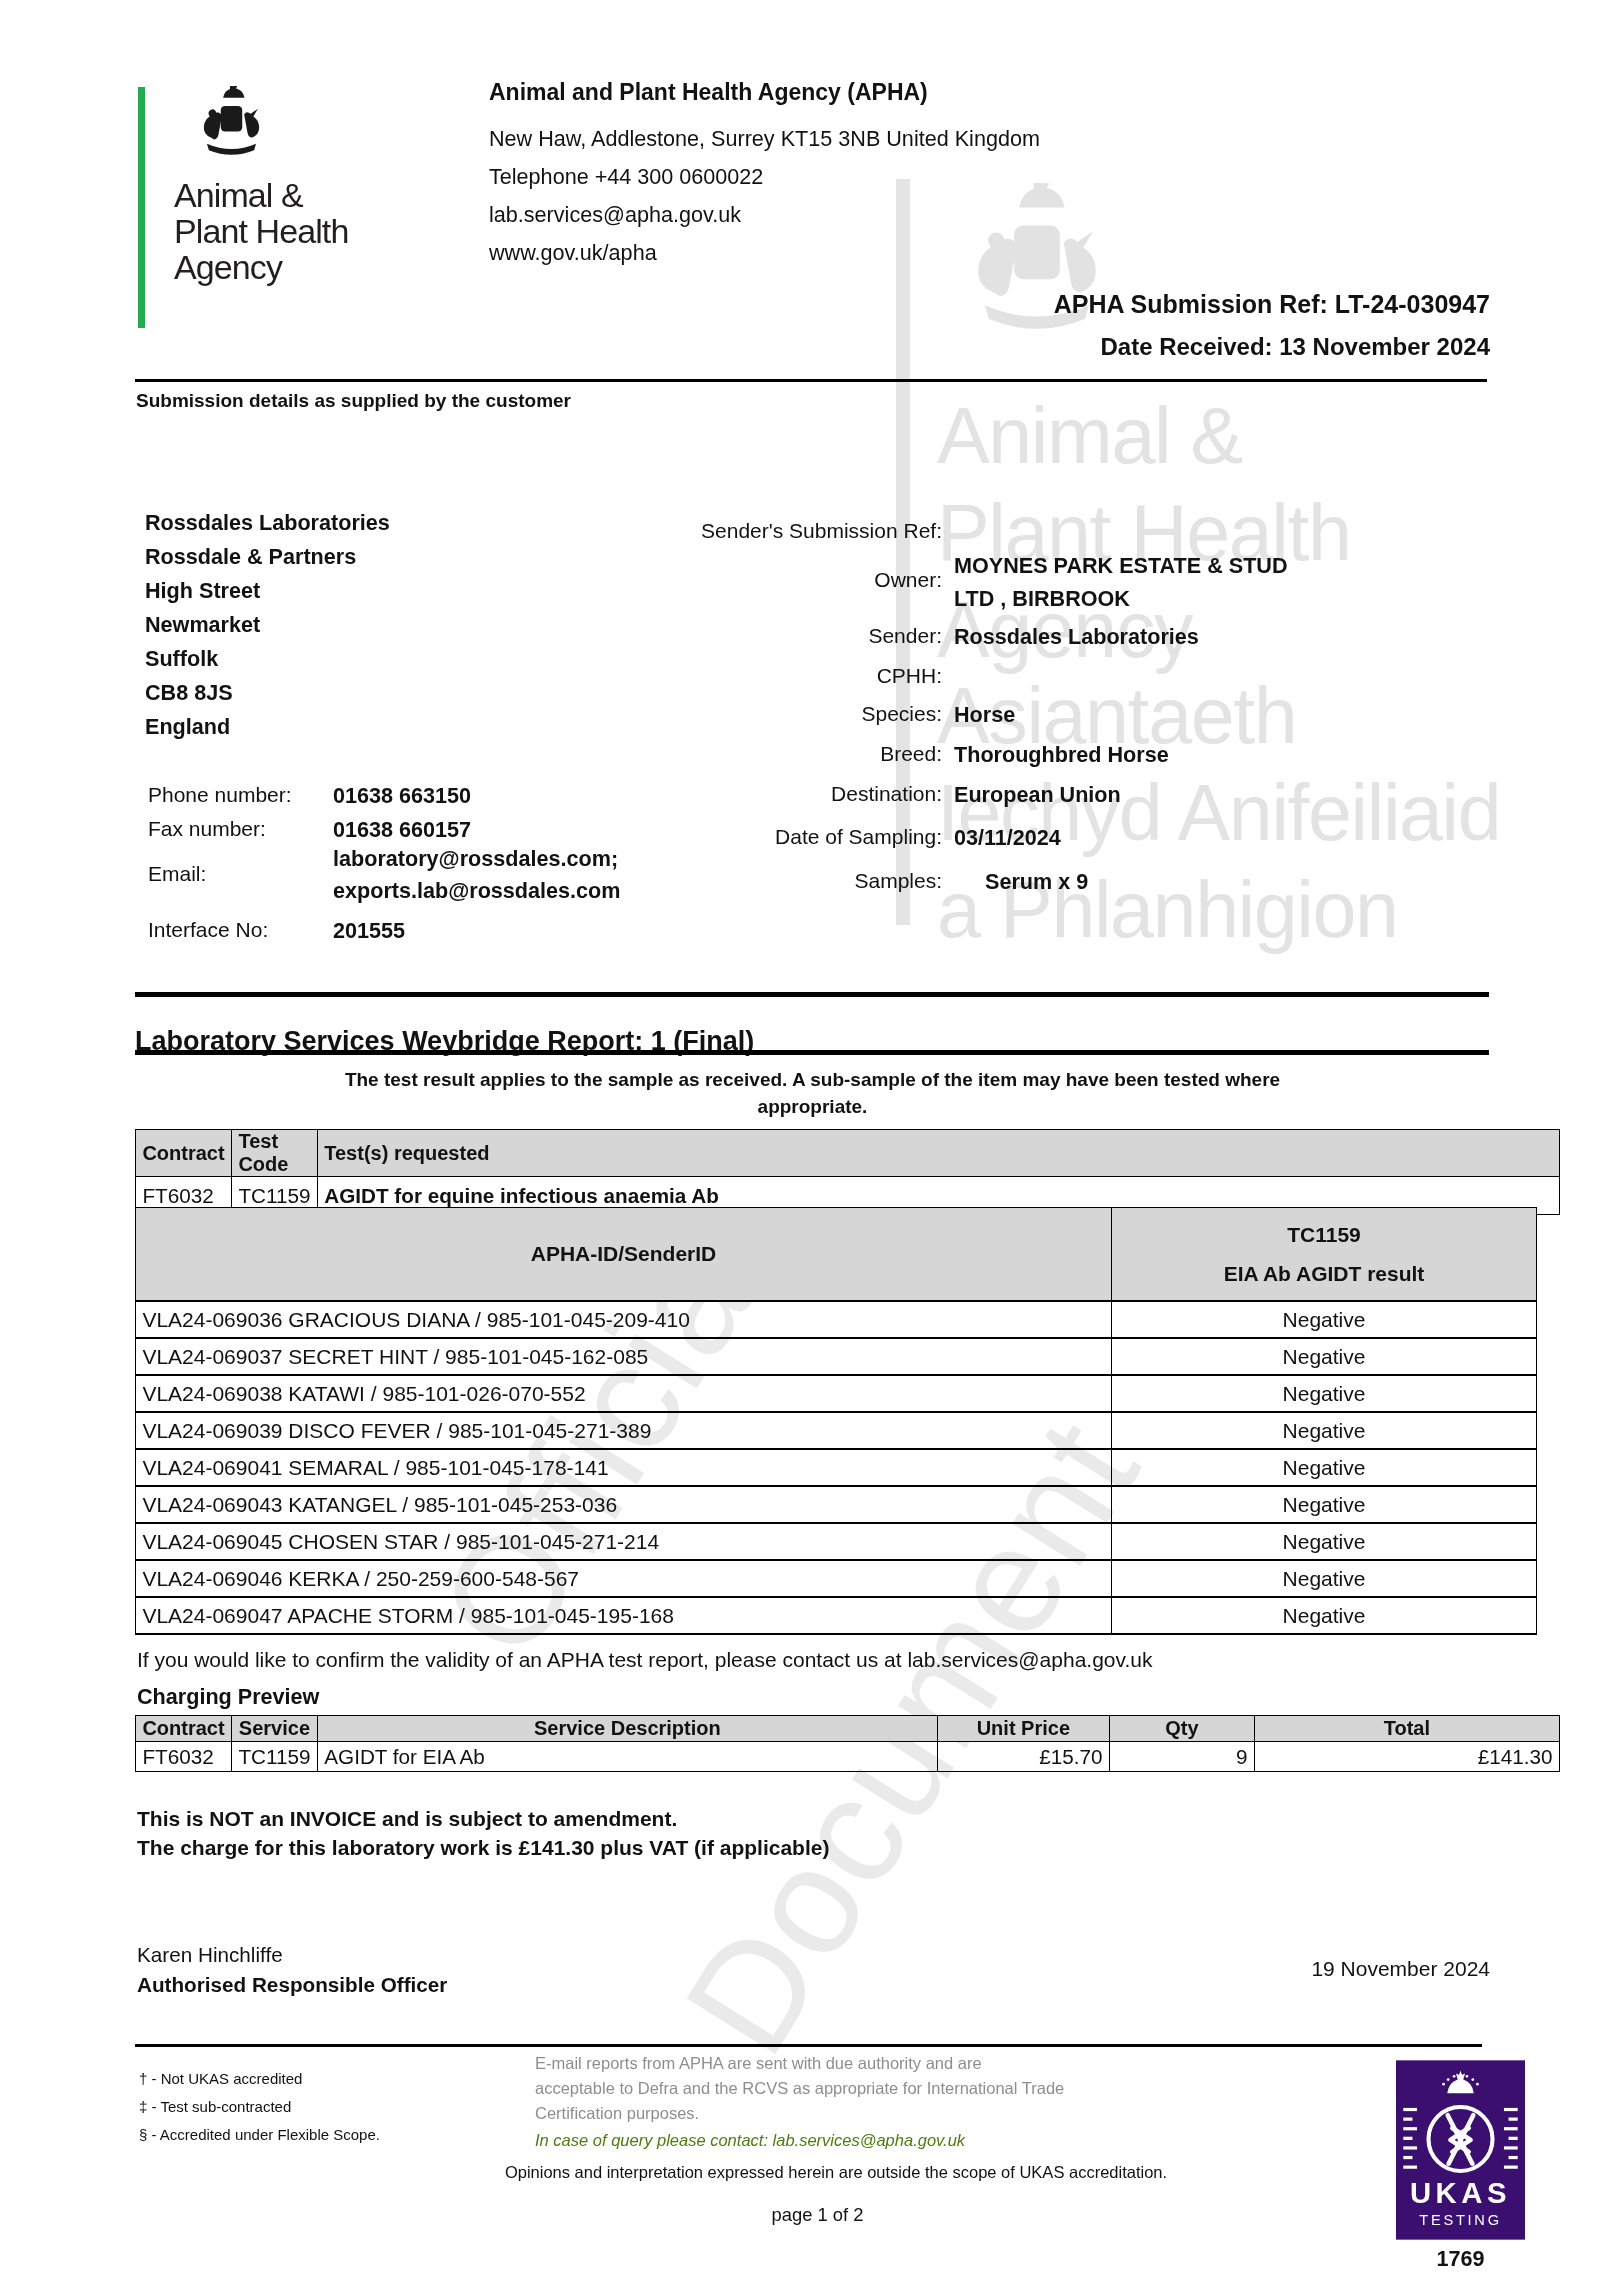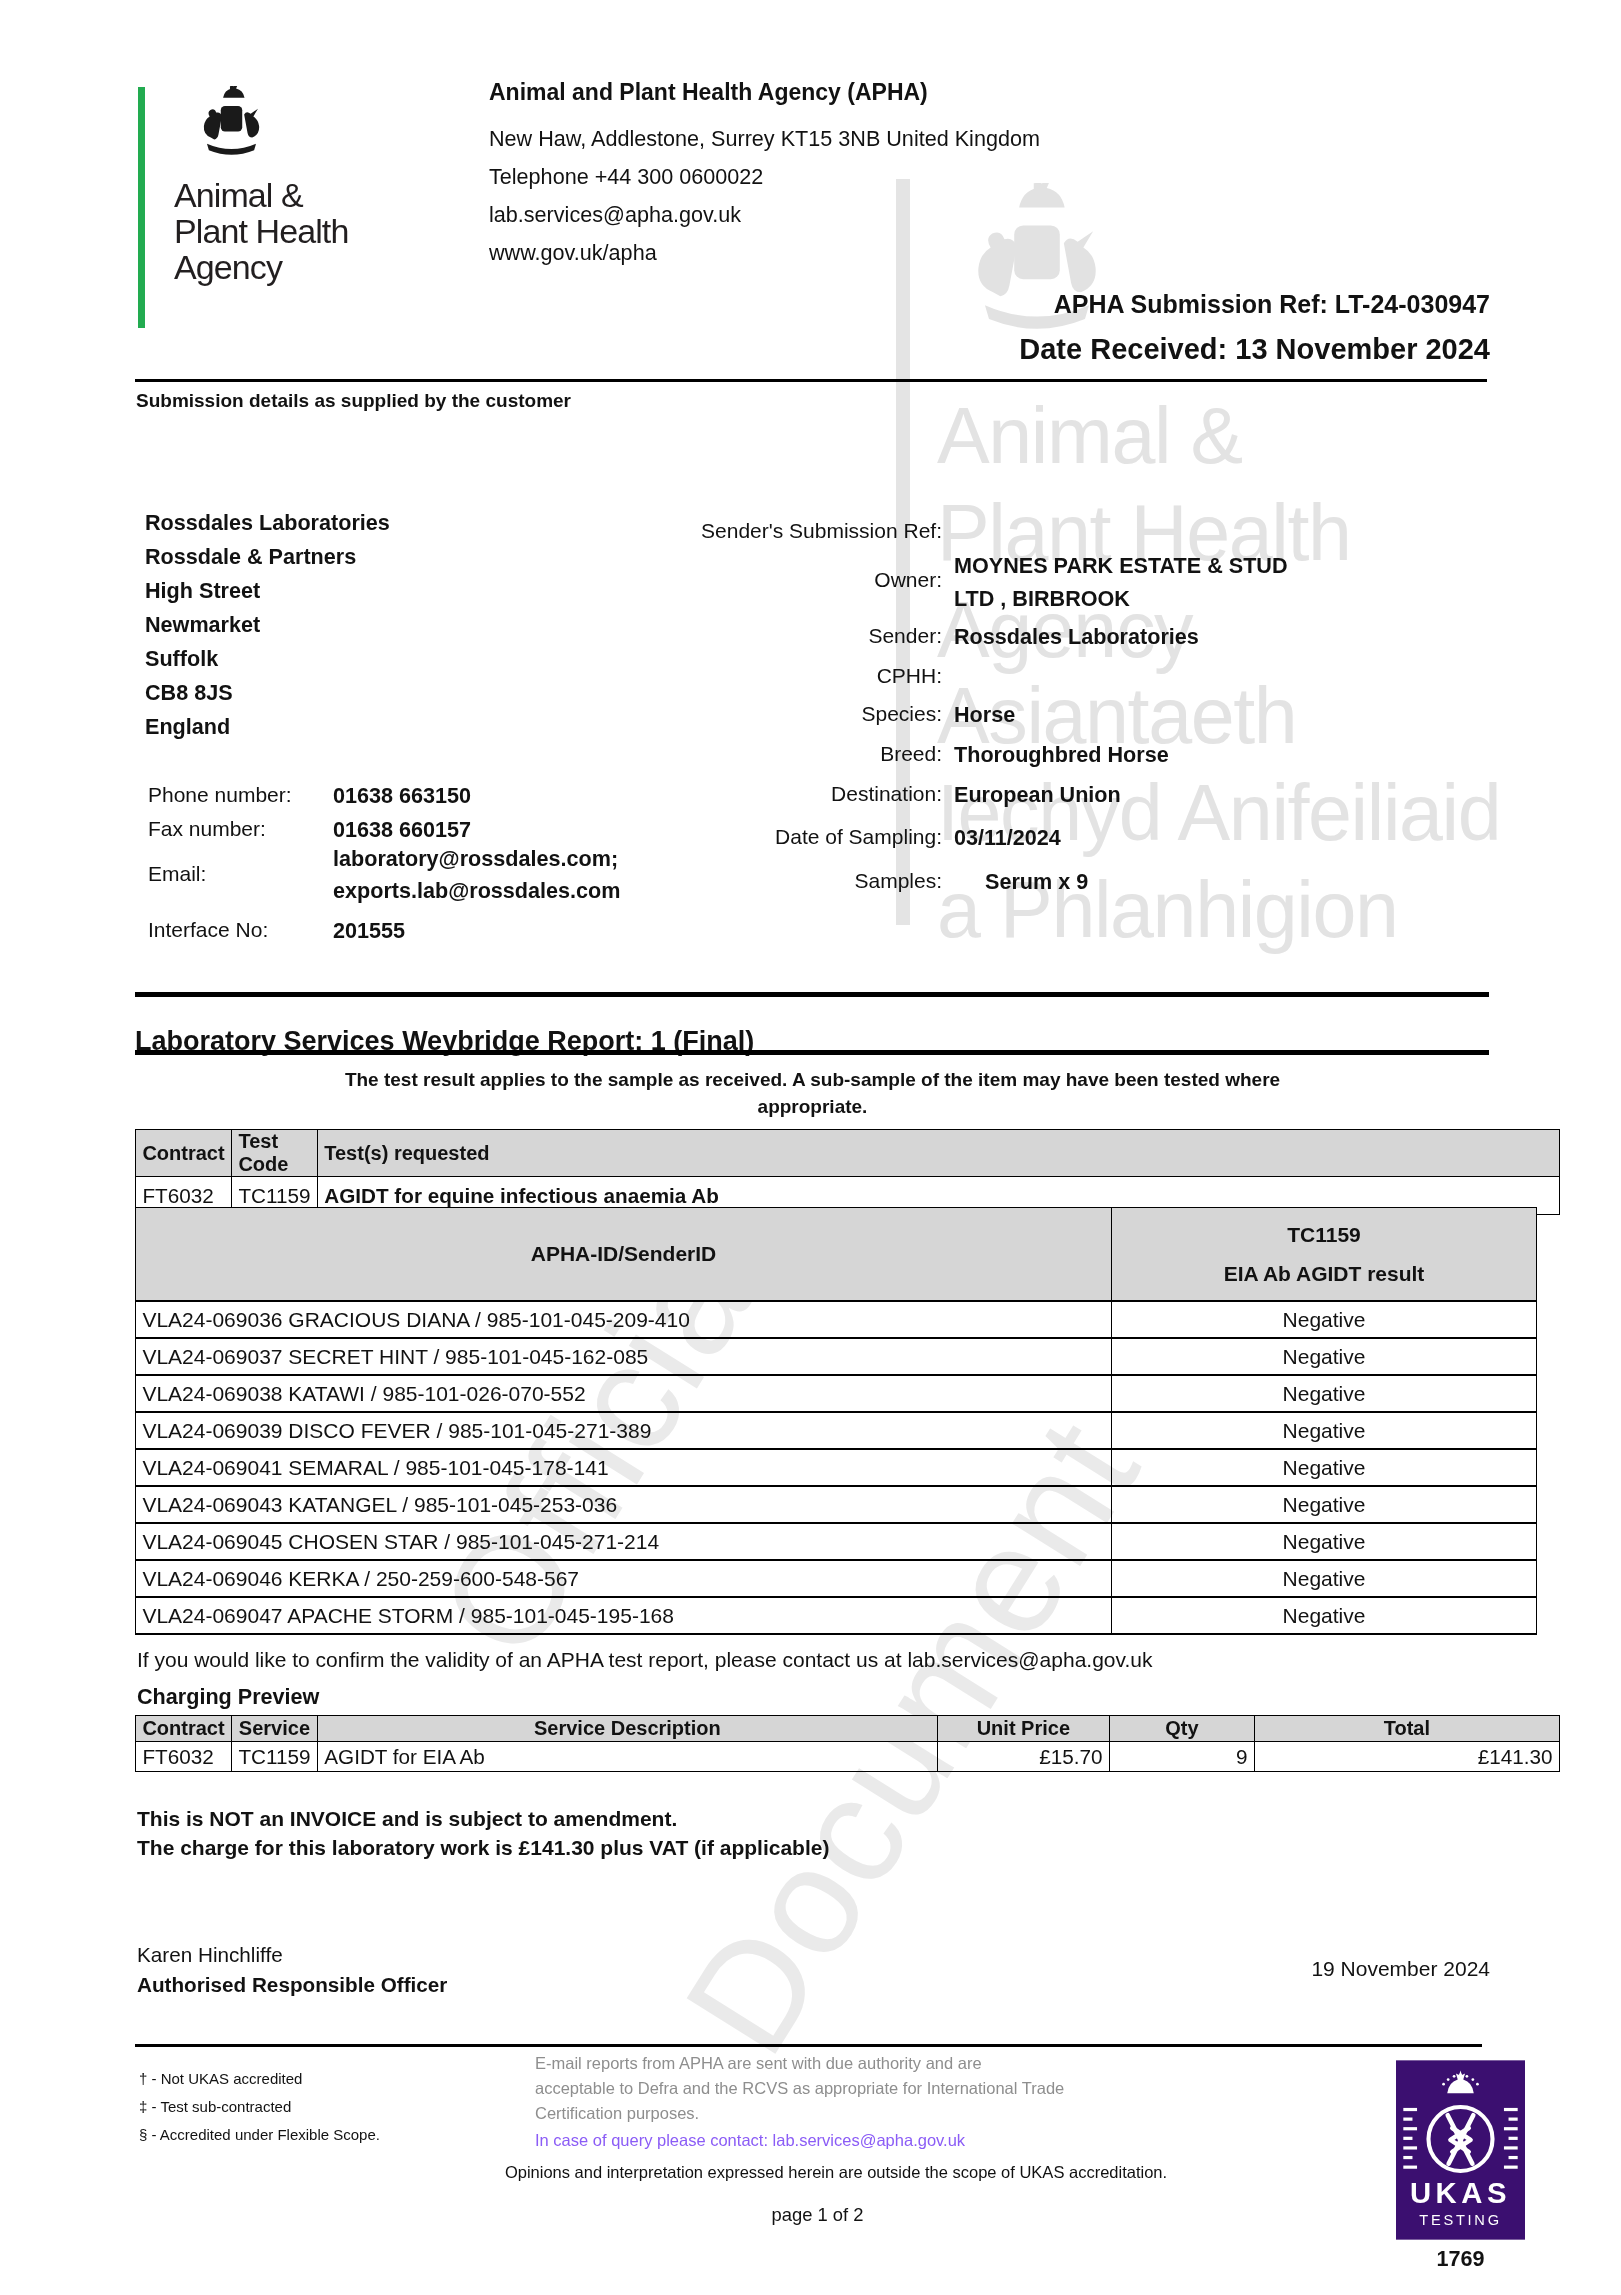--- a/index.html
+++ b/index.html
@@ -29,21 +29,21 @@
 
   .green-bar{left:138px;top:87px;width:7.3px;height:241px;background:#22ab50;}
   .crest-logo{left:174px;top:86px;width:115px;height:77px;color:#1a1a1a;}
   .logo-text{left:174px;top:177px;font-size:34px;line-height:36px;color:#221f20;letter-spacing:-0.9px;}
 
   .hdr{left:489px;top:79px;width:872px;}
   .hdr-title{font-size:23px;font-weight:bold;margin-bottom:13.8px;}
   .hdr-line{font-size:21.6px;line-height:38px;}
 
   .ref1{right:132px;top:290px;font-size:25px;font-weight:bold;}
-  .ref2{right:132px;top:333px;font-size:29px;font-weight:bold;}
+  .ref2{right:132px;top:333px;font-size:24px;font-weight:bold;}
 
   .rule{background:#000;}
   .rule1{left:135px;top:379px;width:1352px;height:3.2px;}
   .section-title{left:136px;top:390px;font-size:19px;font-weight:bold;}
 
   .cust{left:145px;top:506px;font-size:21.6px;font-weight:bold;line-height:34px;}
 
   .clabel{font-size:21px;}
   .cvalue{font-size:21.6px;font-weight:bold;}
 
@@ -81,21 +81,21 @@
   .notice2{left:137px;top:1836px;font-size:21px;font-weight:bold;}
 
   .sig-name{left:137px;top:1943px;font-size:20.7px;}
   .sig-role{left:137px;top:1973px;font-size:20.7px;font-weight:bold;}
   .sig-date{right:132px;top:1957px;font-size:21px;}
 
   .rule4{left:135px;top:2044px;width:1347px;height:2.8px;}
 
   .fnotes{left:139px;top:2065px;font-size:15px;line-height:28px;}
   .gray-para{left:535px;top:2051px;font-size:16.5px;line-height:25px;color:#8e8e8e;}
-  .gray-query{left:535px;top:2131px;font-size:16.5px;color:#8b5cf6;}
+  .gray-query{left:535px;top:2131px;font-size:16.5px;color:#4d7c0f;font-style:italic;}
   .opinions{left:239px;top:2163px;width:1194px;text-align:center;font-size:16.5px;color:#111;}
   .pagelabel{left:698px;top:2204px;width:239px;text-align:center;font-size:18.4px;}
 
   .ukas-box{left:1396px;top:2060px;width:129px;height:180px;}
   .ukas-number{left:1396px;top:2246px;width:129px;text-align:center;font-size:21.6px;font-weight:bold;}
 </style>
 </head>
 <body>
 
 <div class="page">

